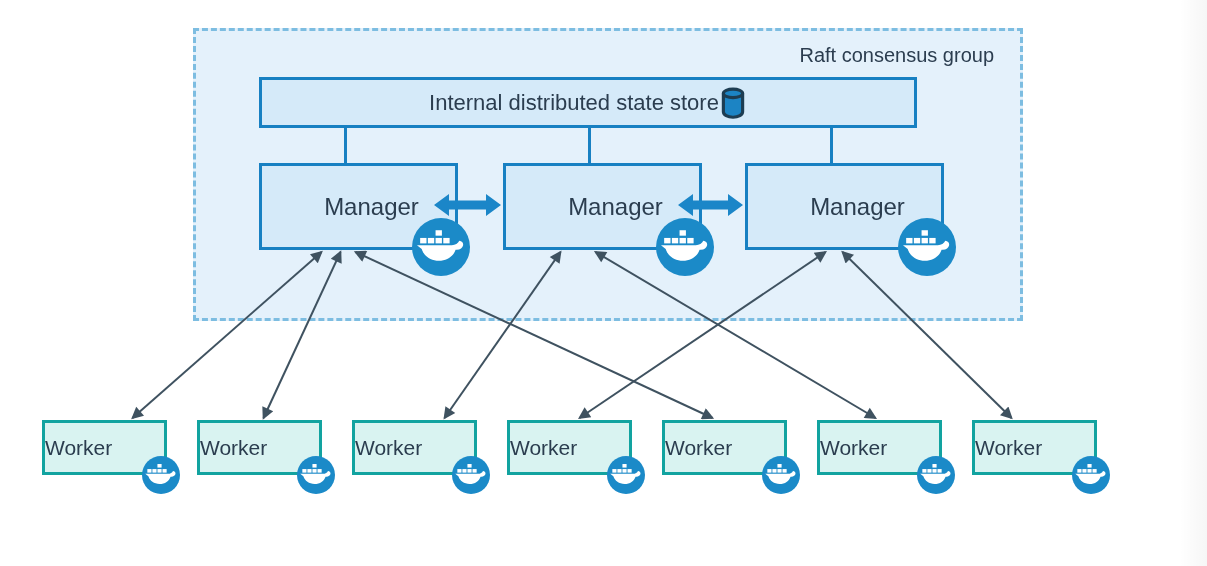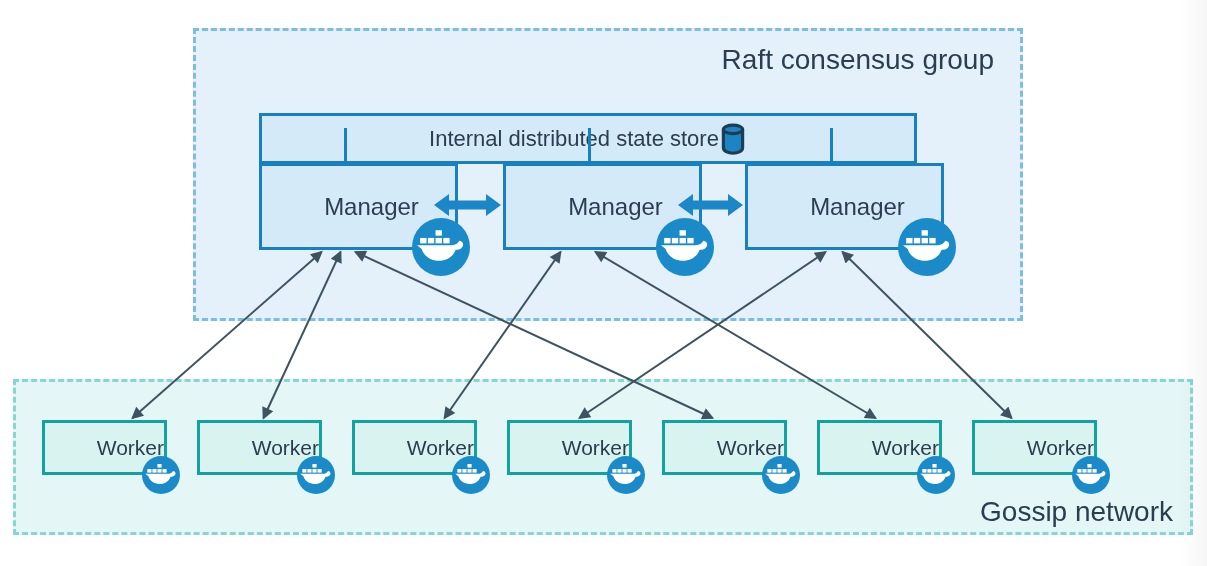--- a/index.html
+++ b/index.html
@@ -4,39 +4,39 @@
 <style>
   html,body{margin:0;padding:0;background:#ffffff;}
   body{font-family:"Liberation Sans","DejaVu Sans",sans-serif;color:#2b3d4f;}
   #canvas{position:relative;width:1207px;height:566px;background:#ffffff;overflow:hidden;}
 
   
   .raft-container{position:absolute;left:193px;top:28px;width:824px;height:287px;
     background:#e4f1fb;border:3px dashed #7dbde1;}
   .gossip-container{position:absolute;left:13px;top:379px;width:1174px;height:150px;
     background:#e4f7f6;border:3px dashed #86d7d2;}
-  .group-label{position:absolute;font-size:28px;color:#2b3d4f;white-space:nowrap;}
+  .group-label{position:absolute;font-size:20px;color:#2b3d4f;white-space:nowrap;}
   .raft-label{right:26px;top:13px;}
   .gossip-label{right:17px;top:114px;}
 
   
   .store-box{position:absolute;left:259px;top:77px;width:652px;height:45px;
     background:#d5eaf9;border:3px solid #1780c2;
-    display:flex;align-items:center;justify-content:center;margin-top:36px;}
+    display:flex;align-items:center;justify-content:center;}
   .store-box .label{font-size:22px;}
   .manager-box{position:absolute;top:163px;width:167px;height:81px;
     background:#d5eaf9;border:3px solid #1780c2;
     display:flex;align-items:center;justify-content:center;padding-left:26px;}
   .manager-box .label{font-size:24px;}
   #manager-0{left:259px;} #manager-1{left:503px;} #manager-2{left:745px;}
 
   
   .worker-box{position:absolute;top:420px;width:119px;height:49px;
     background:#d9f3f1;border:3px solid #12a3a0;
-    display:flex;align-items:center;justify-content:flex-end;}
+    display:flex;align-items:center;justify-content:flex-start;}
   .worker-box .label{font-size:21px;}
   #worker-0{left:42px;} #worker-1{left:197px;} #worker-2{left:352px;}
   #worker-3{left:507px;} #worker-4{left:662px;} #worker-5{left:817px;} #worker-6{left:972px;}
 
   
   .docker-badge{position:absolute;pointer-events:none;}
   .manager-box .docker-badge{width:58px;height:58px;right:-15px;bottom:-29px;}
   .worker-box .docker-badge{width:38px;height:38px;right:-16px;bottom:-22px;}
 
   .db-icon{width:28px;height:34px;flex:0 0 auto;}
@@ -70,23 +70,20 @@
     </symbol>
   </defs>
 </svg>
 
 <div id="canvas">
 
   <div class="raft-container">
     <div class="group-label raft-label">Raft consensus group</div>
   </div>
 
-  <div class="gossip-container">
-    <div class="group-label gossip-label">Gossip network</div>
-  </div>
 
   <div class="store-box" id="state-store">
     <span class="label">Internal distributed state store</span>
     <svg class="db-icon">
         <use href="#db-cylinder"></use>
       </svg>
   </div>
 
   <div class="manager-box" id="manager-0">
     <span class="label">Manager</span>

